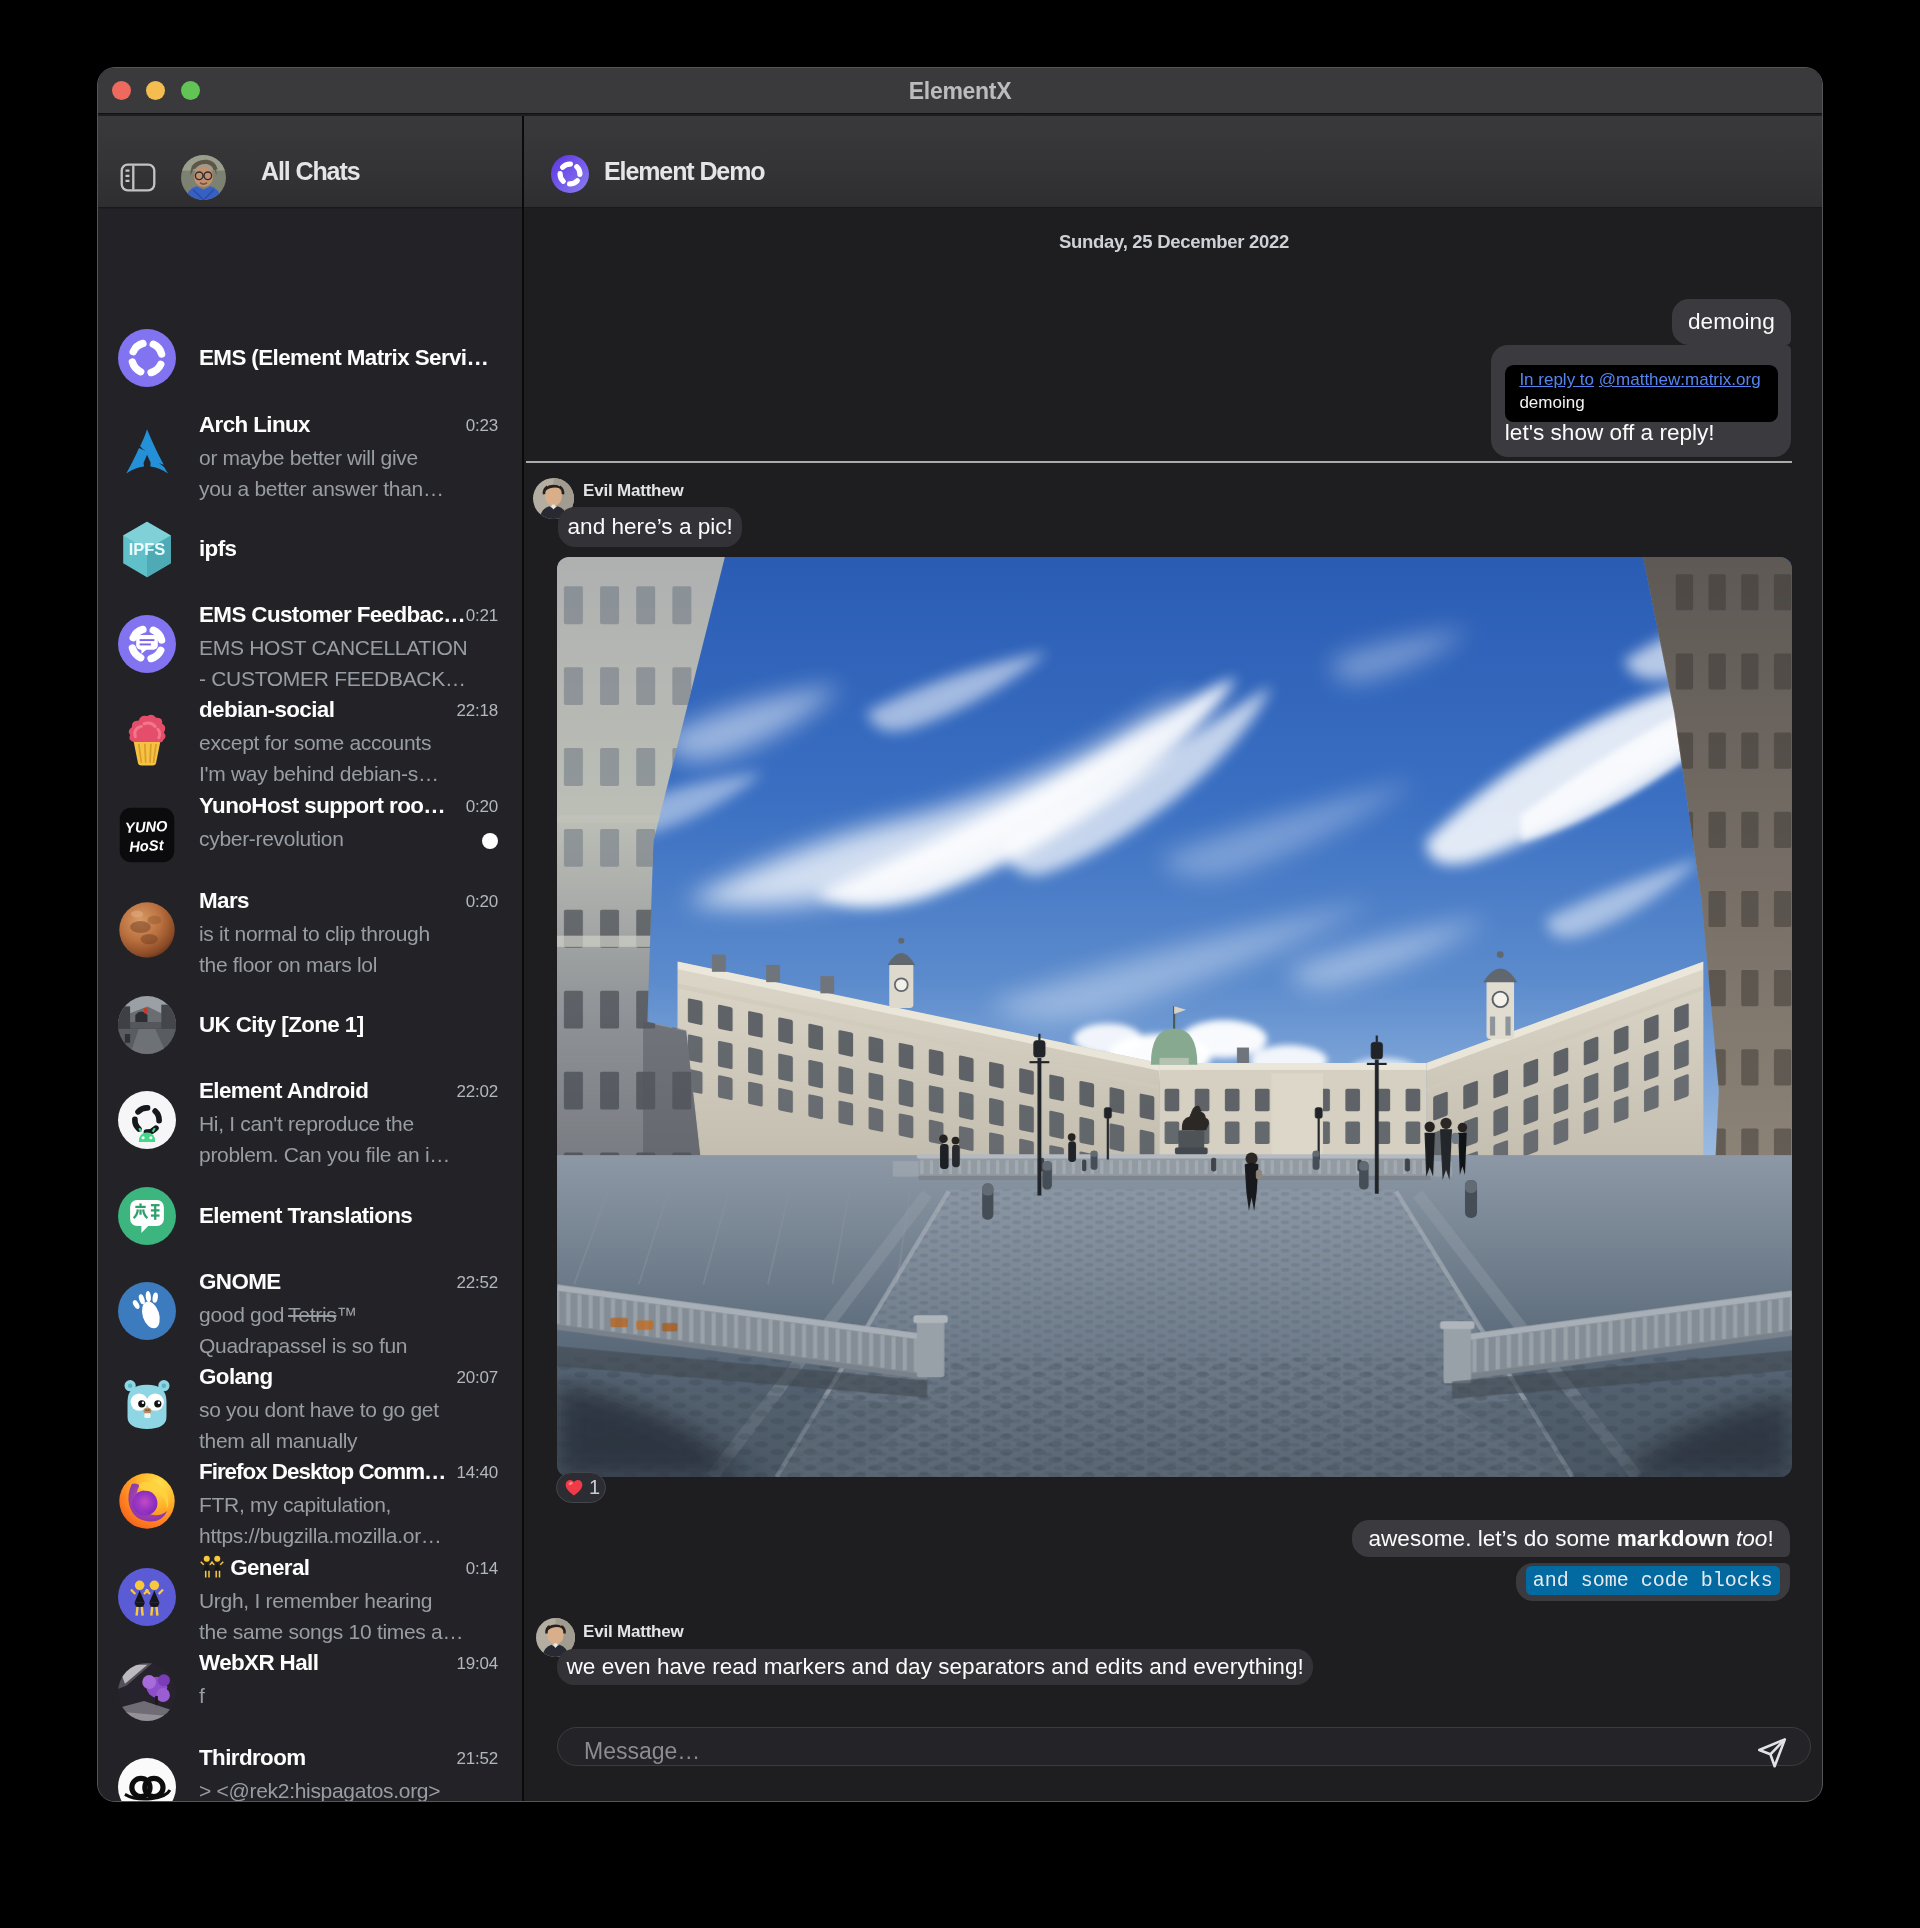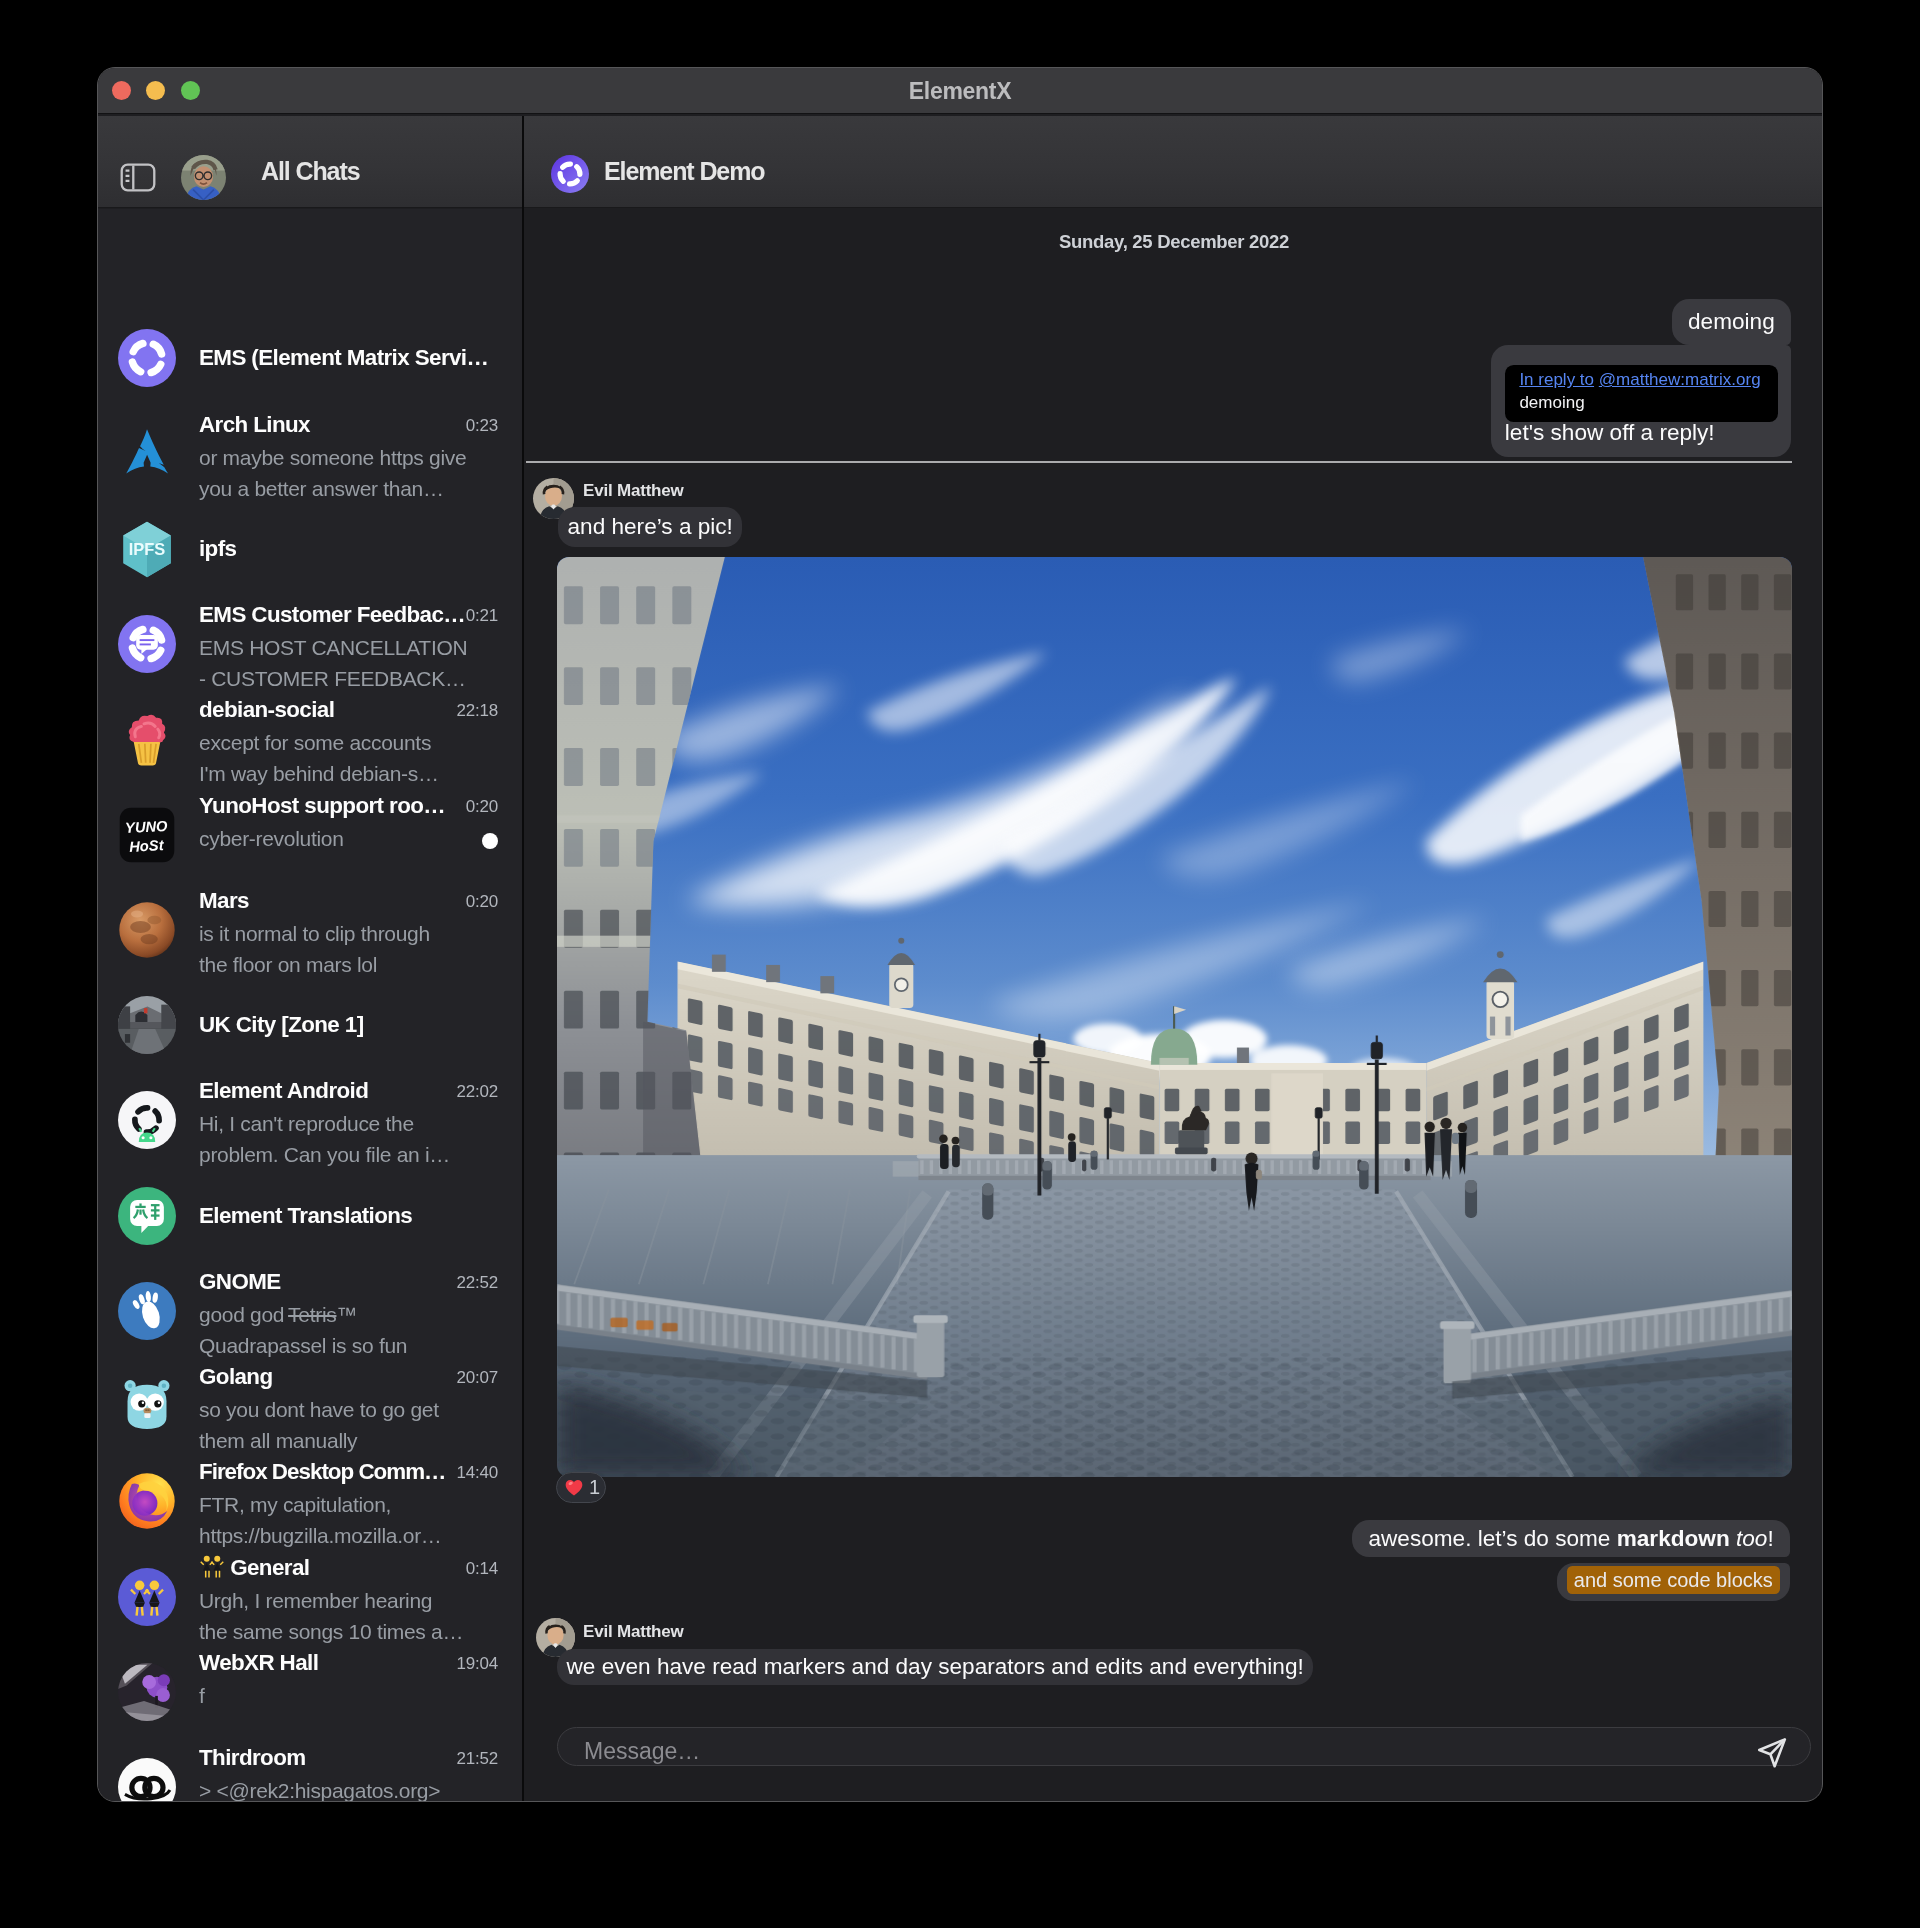--- a/index.html
+++ b/index.html
@@ -90,21 +90,21 @@
           </g>
         </svg>
         <div class="rtitle vc">EMS (Element Matrix Servi…</div>
       </div>
       <div class="row" style="top:197px;">
         <svg class="rav" width="58" height="58" viewBox="0 0 67 67">
           <path d="M33.5 5 C31.2 13 28.5 18.5 25.5 24.5 C27.4 26.6 29.6 28.7 31.9 30 C29.2 29.2 26.7 28 24.3 26.7 C21.2 33.4 16.6 43.6 9.5 56 C16.5 51.3 23 48.5 30 47.8 L29.6 43.5 L33.6 34.5 L37.7 43.5 L37.3 47.8 C44.3 48.5 50.8 51.3 57.8 56 C56.4 53.6 54.9 51.1 53.5 48.7 L47.2 43.8 C49.2 44.4 51.1 45.2 52.9 46 C48.1 37 42.4 26.5 33.5 5 Z" fill="#2490d7"></path>
         </svg>
         <div class="rtitle">Arch Linux</div>
         <div class="rtime">0:23</div>
-        <div class="rprev">or maybe someone https give
+        <div class="rprev">or maybe better will give
 you a better answer than…</div>
       </div>
       <div class="row" style="top:292px;">
         <svg class="rav" width="58" height="58" viewBox="0 0 67 67">
           <polygon points="33.5,2 61,18 61,50 33.5,66 6,50 6,18" fill="#5fc0c9"></polygon>
           <polygon points="33.5,2 61,18 33.5,34 6,18" fill="#83d2d8" opacity="0.9"></polygon>
           <polygon points="61,18 61,50 33.5,66 33.5,34" fill="#4da9b4" opacity="0.9"></polygon>
           <text x="33.5" y="41" font-size="19" font-weight="bold" fill="#eafcfd" text-anchor="middle" font-family="Liberation Sans">IPFS</text>
         </svg>
         <div class="rtitle vc">ipfs</div>
@@ -939,21 +939,21 @@
         </g>
       </svg></div>
 <div style="position:absolute;left:458px;top:1404px;width:50px;height:31px;background:#2b2d33;border:1.7px solid #43464d;border-radius:15.5px;">
  <svg style="position:absolute;left:6.9px;top:4.7px;" width="20" height="20" viewBox="0 0 24 24">
         <path d="M12 21 C5 16 2 12 2 8 C2 4.5 4.5 2.5 7.5 2.5 C9.5 2.5 11.2 3.7 12 5.2 C12.8 3.7 14.5 2.5 16.5 2.5 C19.5 2.5 22 4.5 22 8 C22 12 19 16 12 21 Z" fill="#f13a47"></path>
         <ellipse cx="8" cy="6.5" rx="2.6" ry="1.8" fill="#ff7d83" transform="rotate(-22 8 6.5)"></ellipse>
       </svg>
  <div style="position:absolute;left:32px;top:3.4px;font-size:20px;color:#c9cdd3;">1</div>
 </div>
 <div class="own msg" style="right:32px;top:1452px;height:37px;border-radius:17px 17px 5.2px 17px;padding:3.9px 16.3px 0;display:inline-block;">awesome. let’s do some <b>markdown</b> <i>too</i>!</div>
-<div class="own" style="right:32px;top:1495px;height:38px;border-radius:17px 5.2px 17px 17px;padding:5.2px 10.3px 0;"><span style="font-family:Liberation Sans, sans-serif;font-size:20px;color:#e9e9ec;background:#a16207;border-radius:5.2px;padding:2.6px 6.9px 4.3px;">and some code blocks</span></div>
+<div class="own" style="right:32px;top:1495px;height:38px;border-radius:17px 5.2px 17px 17px;padding:5.2px 10.3px 0;"><span style="font-family:Liberation Mono, monospace;font-size:20px;color:#e9e9ec;background:#0369a1;border-radius:5.2px;padding:2.6px 6.9px 4.3px;">and some code blocks</span></div>
 <svg style="position:absolute;left:438px;top:1550px;" width="39" height="39" viewBox="0 0 48 48">
       <defs>
         <clipPath id="cem509">
           <circle cx="24" cy="24" r="24"></circle>
         </clipPath>
       </defs>
       <g clip-path="url(#cem509)">
         <rect width="48" height="48" fill="#b4aea2"></rect>
         <rect x="24" width="24" height="48" fill="#a29c90"></rect>
         <ellipse cx="24" cy="21" rx="10" ry="11.5" fill="#d9ae8a"></ellipse>

